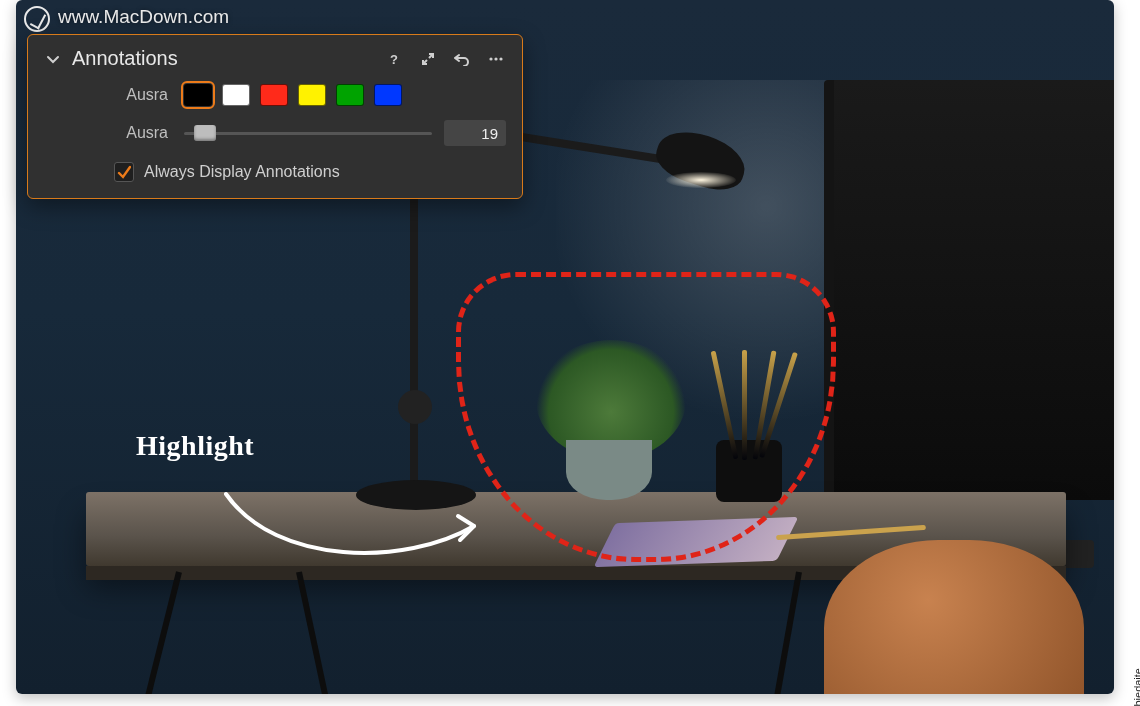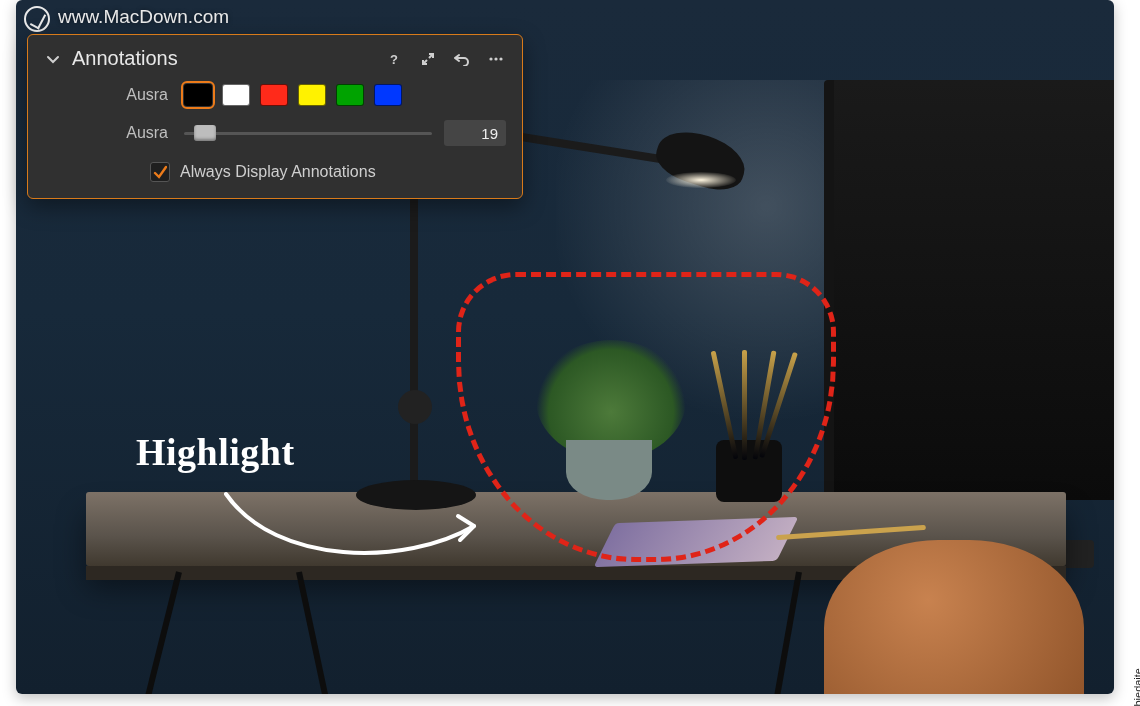--- a/index.html
+++ b/index.html
@@ -74,21 +74,21 @@
   
   .chair{position:absolute; right:30px; top:540px; width:260px; height:200px;
     background: radial-gradient(circle at 40% 30%, #c8824f, #8a4f26); border-radius:44% 44% 20% 20%;}
 
   
   .dash-ring{ position:absolute; left:440px; top:272px; width:380px; height:290px;
     border: 5px dashed #e02418; border-radius: 60px 60px 180px 180px / 60px 60px 200px 200px;
     pointer-events:none; }
 
   
-  .handwrite{ position:absolute; left:120px; top:430px; color:#fff; font-family:"Segoe Script","Bradley Hand","Comic Sans MS",cursive; font-size:38px; font-weight:600; letter-spacing:.5px; pointer-events:none;}
+  .handwrite{ position:absolute; left:120px; top:430px; color:#fff; font-family:"Segoe Script","Bradley Hand","Comic Sans MS",cursive; font-size:28px; font-weight:600; letter-spacing:.5px; pointer-events:none;}
   .arrow{position:absolute; left:200px; top:486px; pointer-events:none;}
 
   
   .credit{ position:absolute; right:-4px; bottom:38px; transform: rotate(-90deg); transform-origin: right bottom; font-size:11px; color:#222;}
 
   
   .watermark{position:absolute; left:24px; top:6px; display:flex; align-items:flex-start; gap:8px; color:#e9e9e9; font-size:19px; font-weight:500; text-shadow:0 0 4px rgba(0,0,0,.5); z-index:250;}
   .watermark .ring{width:26px;height:26px;border:2px solid #e9e9e9;border-radius:50%; position:relative;}
   .watermark .ring::after{content:""; position:absolute; left:7px; top:4px; width:8px; height:14px; border:2px solid #e9e9e9; border-left:none; border-top:none; transform:rotate(28deg);}
 
@@ -117,21 +117,21 @@
   .swatch.selected{outline:2px solid #ec7b1a; outline-offset:1px;}
   .sw-black{background:#000;} .sw-white{background:#fff;} .sw-red{background:#ff2a1a;}
   .sw-yellow{background:#fff200;} .sw-green{background:#00a300;} .sw-blue{background:#0038ff;}
 
   .slider-wrap{flex:1; display:flex; align-items:center; gap:12px;}
   .slider{position:relative; flex:1; height:20px;}
   .slider-track{position:absolute; left:0; right:0; top:9px; height:3px; background:#555; border-radius:2px;}
   .slider-thumb{position:absolute; top:2px; width:22px; height:16px; background:#bdbdbd; border-radius:3px; box-shadow: inset 0 -2px 3px rgba(0,0,0,.35);}
   .size-val{width:62px; height:26px; background:#454545; border-radius:3px; color:#eee; font-size:15px; display:flex; align-items:center; justify-content:flex-end; padding:0 8px;}
 
-  .check-row{display:flex;align-items:center;gap:10px;margin-top:16px;margin-left:106px;}
+  .check-row{display:flex;align-items:center;gap:10px;margin-top:16px;margin-left:70px;}
   .checkbox{width:20px;height:20px;border-radius:3px;background:#1f1f1f;border:1px solid #555;display:flex;align-items:center;justify-content:center;cursor:pointer;}
   .checkbox svg{color:#ec7b1a;}
   .check-label{color:#cfcfcf;font-size:16px;}
 </style>
 </head>
 <body>
 
 <div class="canvas">
   <div class="light-pool"></div>
 

